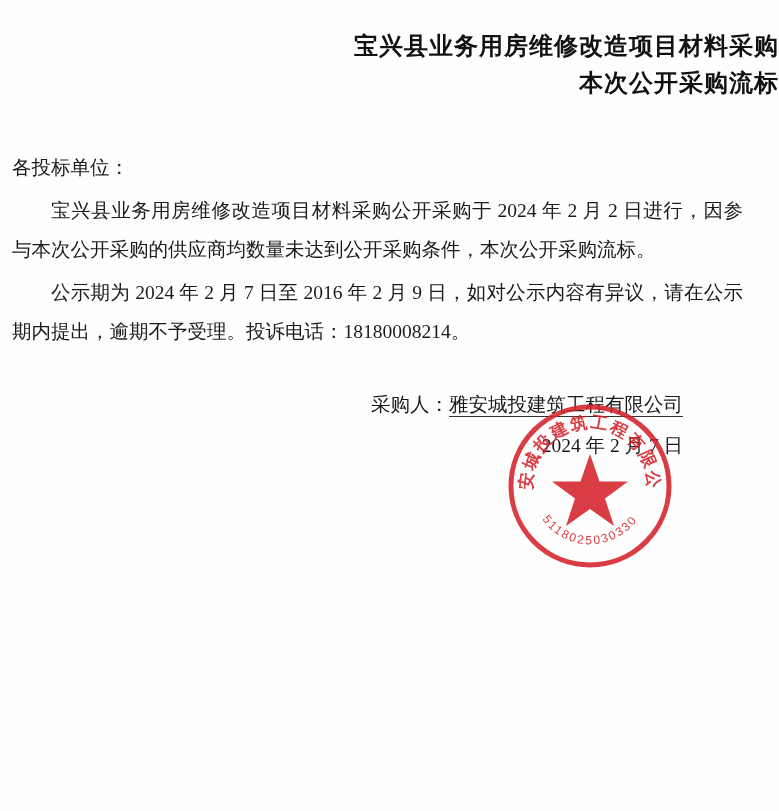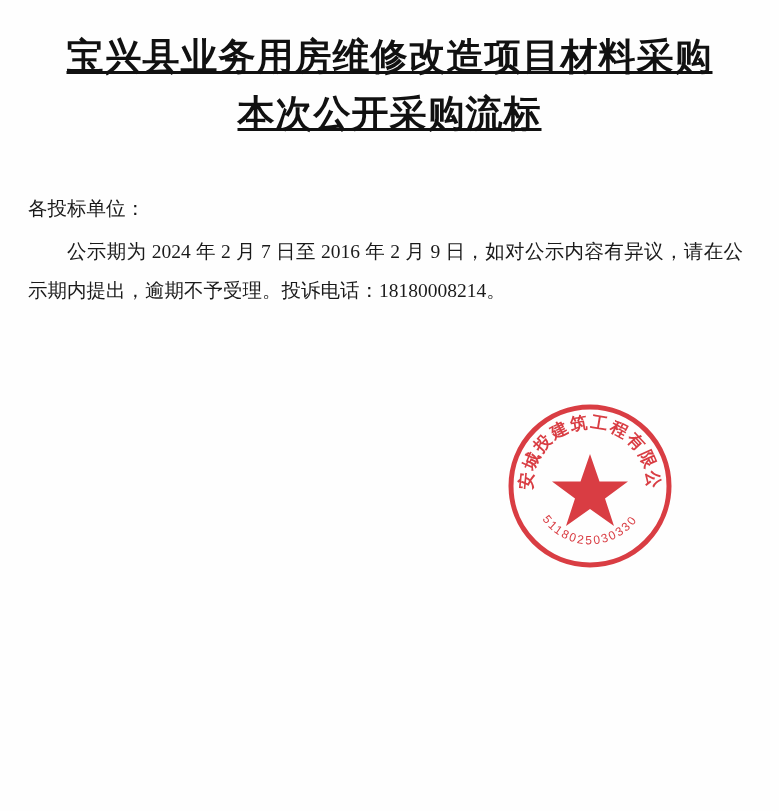--- a/index.html
+++ b/index.html
@@ -19,35 +19,34 @@
   .page {
     position: absolute;
     left: 0; top: 0;
     width: 779px;
     height: 811px;
     background: #fefefe;
   }
 
   .title-block {
     margin-top: 28px;
-    text-align: center;
+    text-align: right;
     font-weight: bold;
-    font-size: 37px;
+    font-size: 24px;
     line-height: 1.55;
     letter-spacing: 1px;
     color: #111;
-    text-decoration: underline;
   }
   .title-line {
     display: block;
   }
 
   .body-block {
     margin-top: 46px;
-    padding: 0 36px 0 28px;
+    padding: 0 36px 0 12px;
     font-size: 19.5px;
     line-height: 2.0;
     color: #1a1a1a;
   }
 
   .salutation {
     margin: 0 0 4px 0;
     text-align: justify;
     text-justify: inter-ideograph;
   }
@@ -97,22 +96,27 @@
 
 <div class="page">
 
   <div class="title-block">
     <span class="title-line">宝兴县业务用房维修改造项目材料采购</span>
     <span class="title-line">本次公开采购流标</span>
   </div>
 
   <div class="body-block">
     <p class="salutation">各投标单位：</p>
+    <p class="para">宝兴县业务用房维修改造项目材料采购公开采购于 2024 年 2 月 2 日进行，因参与本次公开采购的供应商均数量未达到公开采购条件，本次公开采购流标。</p>
     <p class="para">公示期为 2024 年 2 月 7 日至 2016 年 2 月 9 日，如对公示内容有异议，请在公示期内提出，逾期不予受理。投诉电话：18180008214。</p>
 
+    <div class="sign-block">
+      <span class="sign-line"><span>采购人：</span><span class="sign-name">雅安城投建筑工程有限公司</span></span>
+      <span class="sign-line">2024 年 2 月 7 日</span>
+    </div>
   </div>
 
   <div class="seal">
     <svg width="168" height="168" viewBox="0 0 168 168" xmlns="http://www.w3.org/2000/svg">
       <circle cx="84" cy="84" r="79" fill="none" stroke="#d4232a" stroke-width="5"></circle>
       <path id="sealTopArc" d="M 84 84 m -58,0 a 58,58 0 1,1 116,0" fill="none" stroke="none"></path>
       <text font-family="'Liberation Serif', serif" font-size="17" font-weight="bold" fill="#d4232a" letter-spacing="2">
         <textPath href="#sealTopArc" startOffset="50%" text-anchor="middle">雅安城投建筑工程有限公司</textPath>
       </text>
       <path id="sealBottomArc" d="M 84 84 m -52,26 a 58,58 0 0,0 104,0" fill="none" stroke="none"></path>

